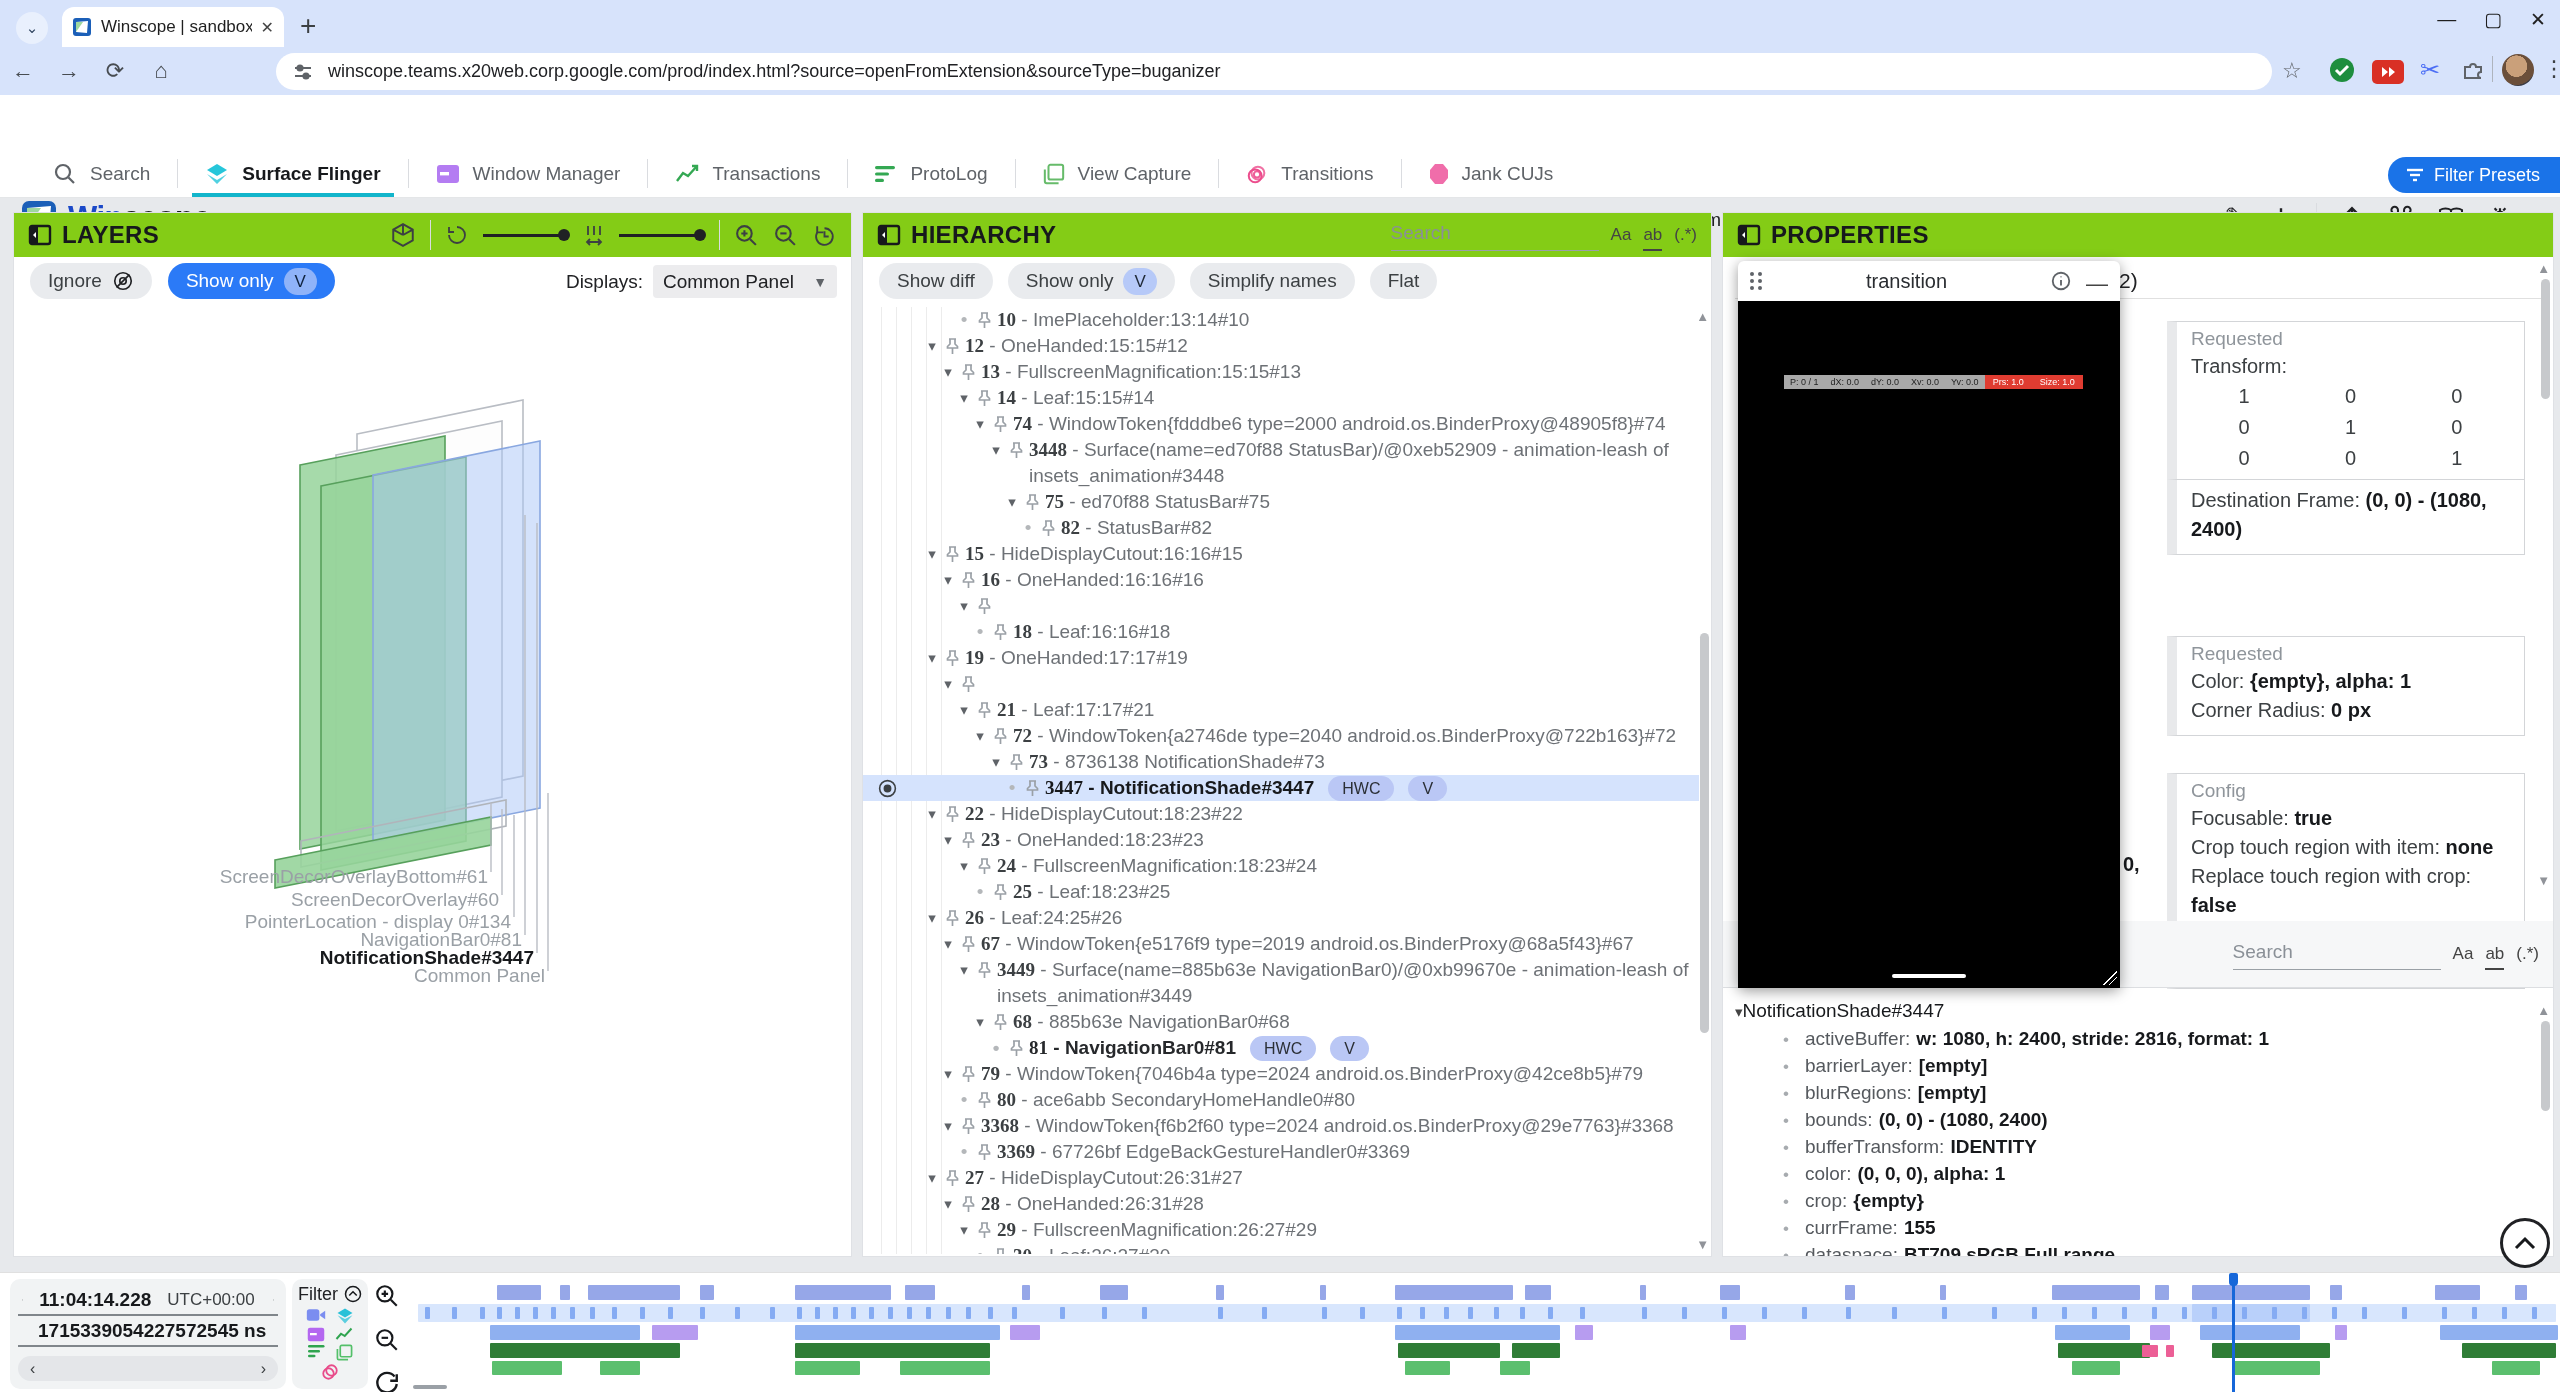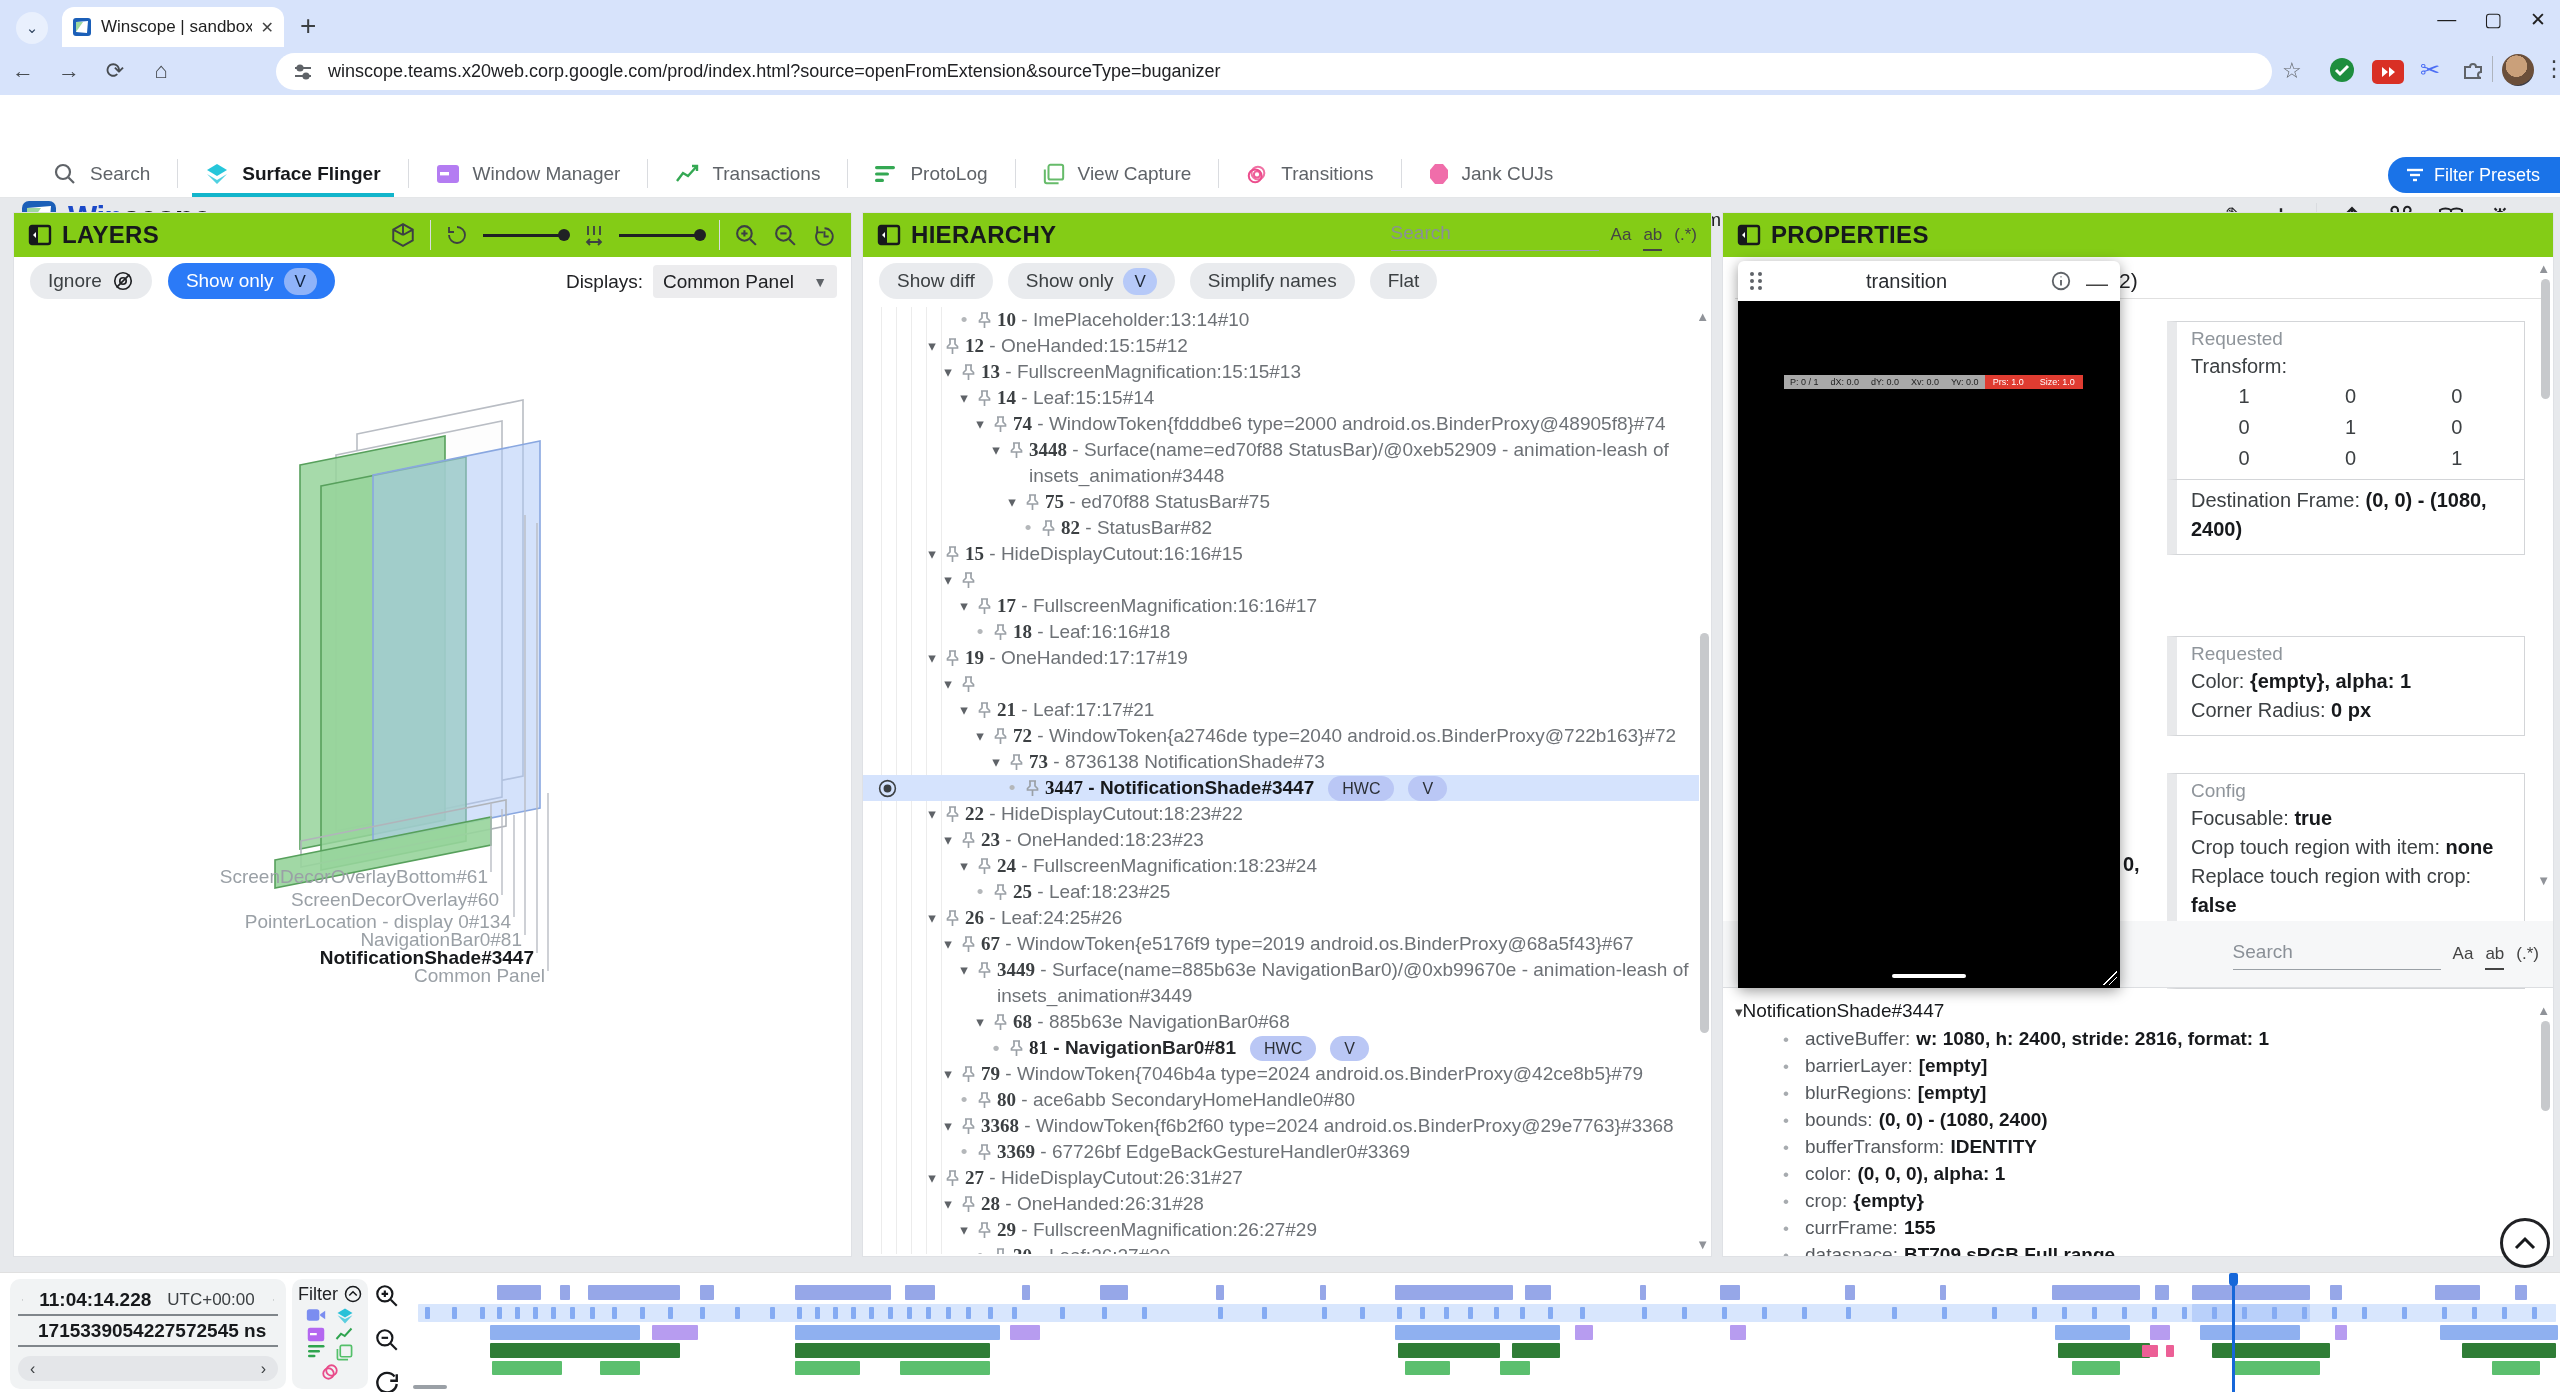--- a/index.html
+++ b/index.html
@@ -547,27 +547,27 @@
         <svg class="pin" width="17" height="18" viewBox="0 0 17 18" fill="none" stroke="#9aa0a6" stroke-width="1.7">
           <path d="M5 2 h7 M6 2 v5 l-2.5 2.5 v1.5 h10 v-1.5 L11 7 V2 M8.5 11 v6"></path>
         </svg>
         <span class="h-txt"><b>15</b> - HideDisplayCutout:16:16#15</span>
       </div>
       <div class="h-row" style="padding-left: 73px;">
         <span class="tw">▾</span>
         <svg class="pin" width="17" height="18" viewBox="0 0 17 18" fill="none" stroke="#9aa0a6" stroke-width="1.7">
           <path d="M5 2 h7 M6 2 v5 l-2.5 2.5 v1.5 h10 v-1.5 L11 7 V2 M8.5 11 v6"></path>
         </svg>
+        <span class="h-txt"><b>16</b> - OneHanded:16:16#16</span>
       </div>
       <div class="h-row" style="padding-left: 89px;">
         <span class="tw">▾</span>
         <svg class="pin" width="17" height="18" viewBox="0 0 17 18" fill="none" stroke="#9aa0a6" stroke-width="1.7">
           <path d="M5 2 h7 M6 2 v5 l-2.5 2.5 v1.5 h10 v-1.5 L11 7 V2 M8.5 11 v6"></path>
         </svg>
-        <span class="h-txt"><b>17</b> - FullscreenMagnification:16:16#17</span>
       </div>
       <div class="h-row" style="padding-left: 105px;">
         <span class="tw dot">•</span>
         <svg class="pin" width="17" height="18" viewBox="0 0 17 18" fill="none" stroke="#9aa0a6" stroke-width="1.7">
           <path d="M5 2 h7 M6 2 v5 l-2.5 2.5 v1.5 h10 v-1.5 L11 7 V2 M8.5 11 v6"></path>
         </svg>
         <span class="h-txt"><b>18</b> - Leaf:16:16#18</span>
       </div>
       <div class="h-row" style="padding-left: 57px;">
         <span class="tw">▾</span>

